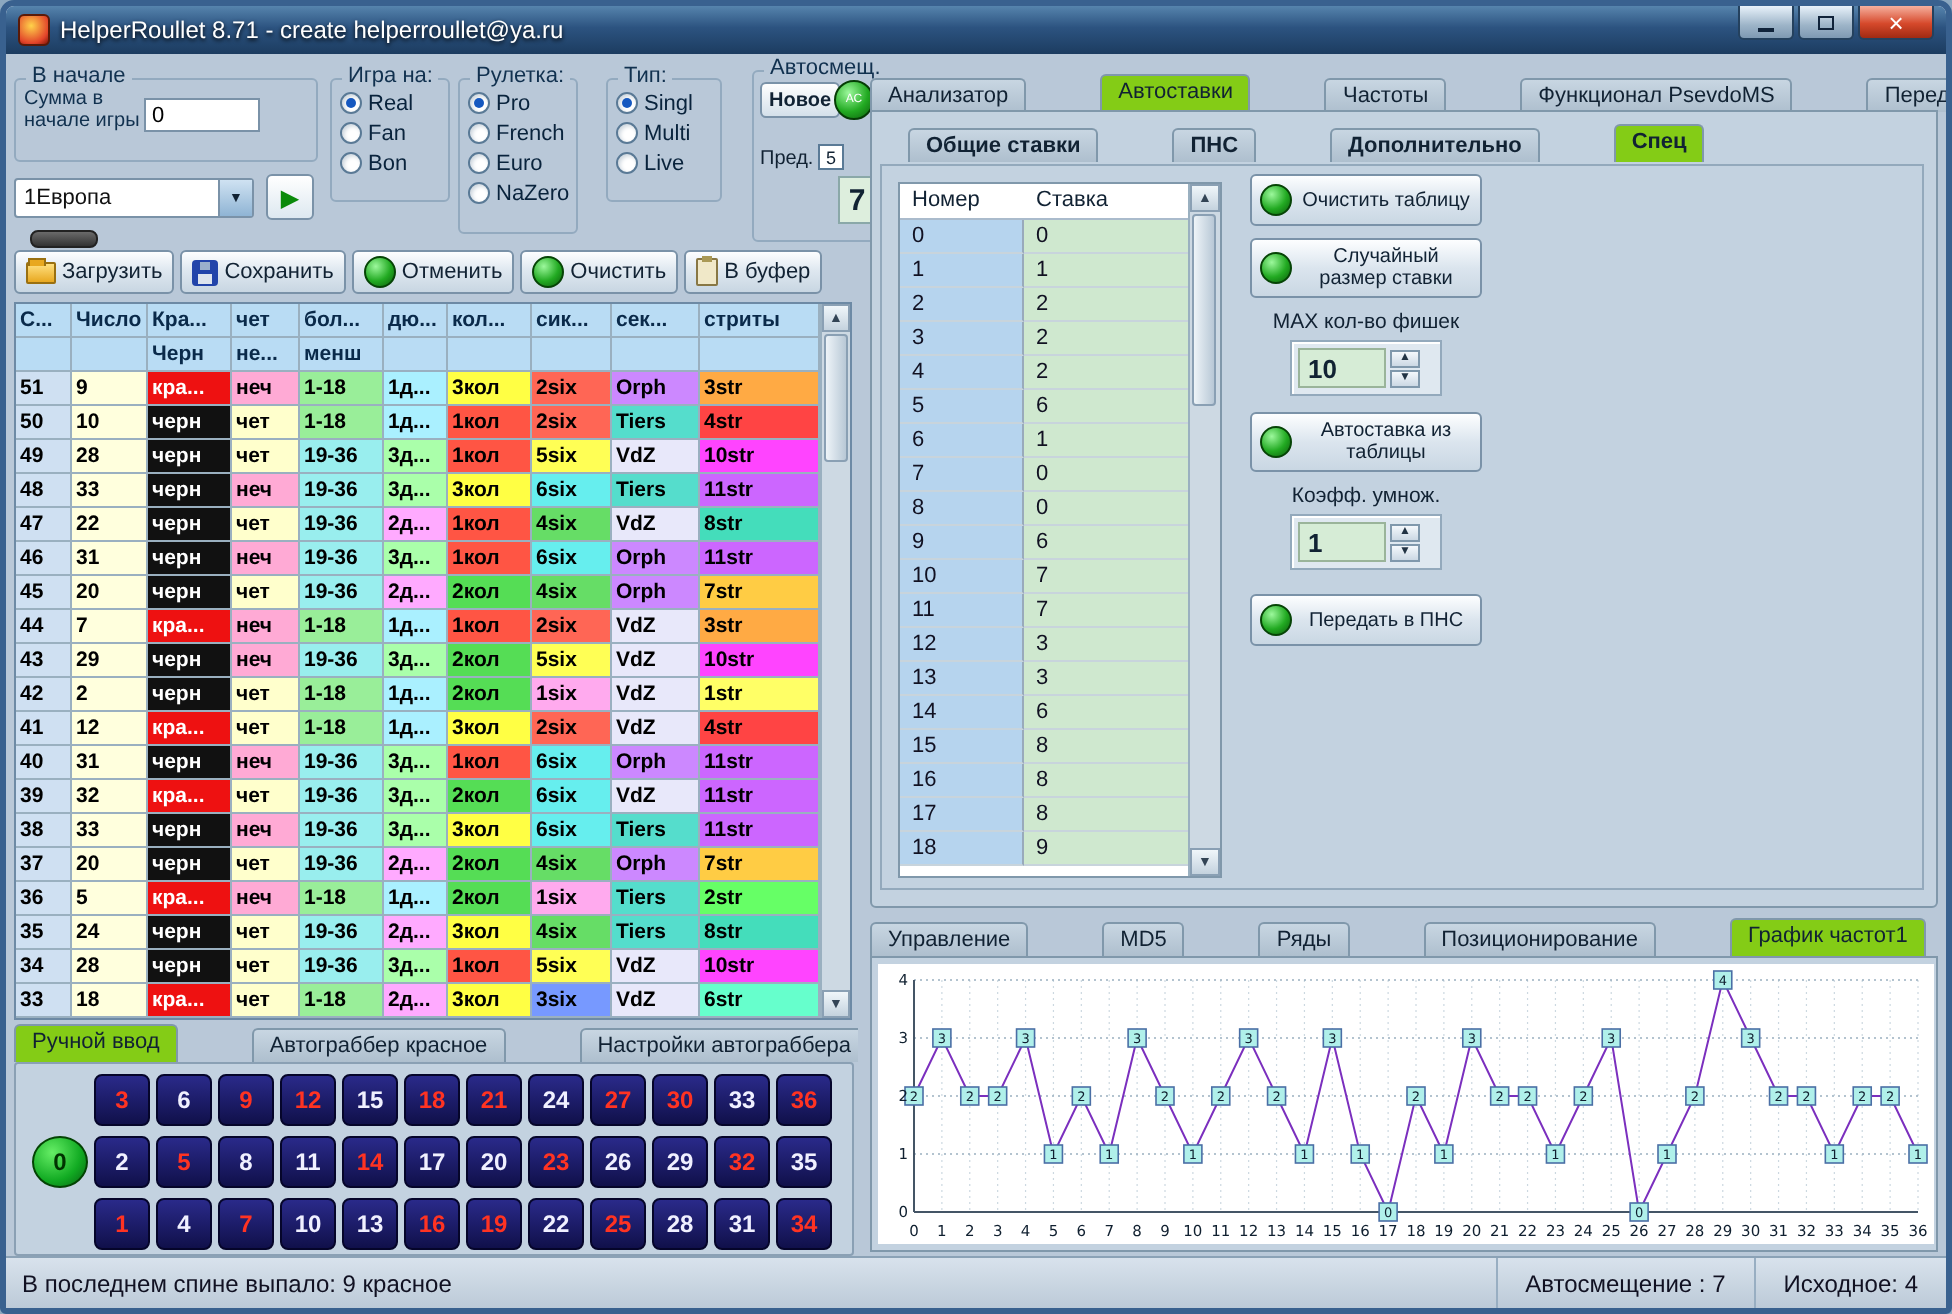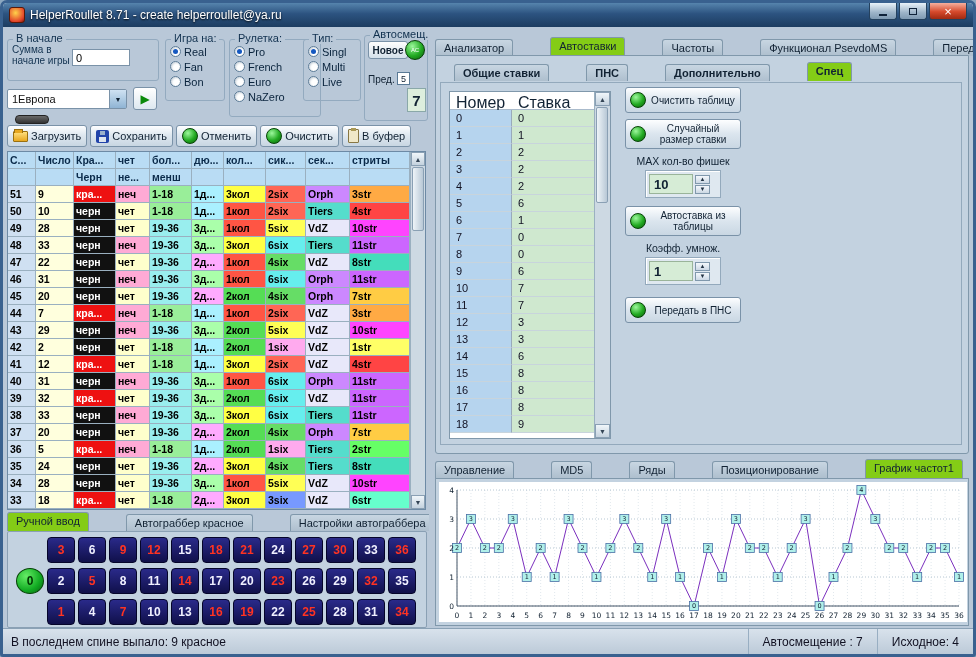--- a/index.html
+++ b/index.html
@@ -28,23 +28,23 @@
   .grp-start{left:0;top:10px;width:152px;height:42px;}
   .sum-label{position:absolute;left:4px;top:4px;width:58px;font-size:10px;line-height:11px;color:#11314f;}
   .sum-input{position:absolute;left:64px;top:9px;width:58px;height:17px;border:1px solid #7a92a8;font-size:11px;padding:0 3px;font-family:inherit;}
   .combo{position:absolute;left:0;top:60px;width:120px;height:20px;background:#fff;border:1px solid #7a92a8;border-radius:2px;display:flex;align-items:center;font-size:11px;}
   .combo-val{flex:1;padding-left:4px;color:#111;}
   .combo-arrow{width:17px;height:100%;background:linear-gradient(#cfe2f2,#8fb4d4);border-left:1px solid #7a92a8;font-size:7px;display:flex;align-items:center;justify-content:center;color:#123;}
   .play-btn{position:absolute;left:126px;top:58px;width:24px;height:23px;border:1px solid #7a92a8;border-radius:3px;
     background:linear-gradient(#ffffff,#dde8f0);display:flex;align-items:center;justify-content:center;color:#0a8a0a;font-size:12px;}
   .mini-btn{position:absolute;left:8px;top:86px;width:34px;height:9px;background:linear-gradient(#6a6a6a,#333);border-radius:4px;border:1px solid #222;}
   .grp-game{left:158px;top:10px;width:60px;height:62px;}
-  .grp-roul{left:222px;top:10px;width:92px;height:78px;}
+  .grp-roul{left:222px;top:10px;width:60px;height:78px;}
   .grp-type{left:296px;top:10px;width:58px;height:62px;}
-  .grp-as{left:357px;top:6px;width:64px;height:86px;}
+  .grp-as{left:369px;top:6px;width:64px;height:86px;}
   .radios{position:absolute;left:4px;top:4px;right:1px;}
   .radio{display:flex;align-items:center;gap:3px;height:15px;font-size:11px;}
   .rb{width:11px;height:11px;border-radius:50%;background:#fff;border:1px solid #5a7a96;box-shadow:inset 1px 1px 2px #ccd5dd;position:relative;flex:none;}
   .rb.on::after{content:"";position:absolute;left:2px;top:2px;width:5px;height:5px;border-radius:50%;background:#1558c0;}
   .rlabel{color:#09233c;white-space:nowrap;}
   .new-btn{position:absolute;left:3px;top:5px;width:40px;height:18px;border:1px solid #7a92a8;border-radius:3px;
     background:linear-gradient(#fefefe,#d4e0ea);font-size:10px;font-weight:bold;display:flex;align-items:center;justify-content:center;color:#123;}
   .as-icon{position:absolute;right:2px;top:4px;width:20px;height:20px;border-radius:50%;
     background:radial-gradient(circle at 35% 30%,#9cf89c,#22aa22 55%,#0b5c0b);border:1px solid #063d06;}
   .as-icon::after{content:"АС";position:absolute;left:0;right:0;top:6px;text-align:center;font-size:6px;color:#fff;}
@@ -94,21 +94,21 @@
   .blackn{color:#f0f0ff;}
   .zero{background:radial-gradient(circle at 35% 30%,#66ee66,#11aa22 60%,#066011);border-radius:50%;color:#003300;border:1px solid #044404;}
   
   .rightcol{position:absolute;left:430px;top:0;width:542px;height:601px;}
   #mainTabs{position:absolute;left:2px;top:8px;width:540px;height:21px;}
   .rpanel{position:absolute;left:2px;top:28px;width:534px;height:399px;border:1px solid #8098ab;background:#c3d2e0;border-radius:0 0 3px 3px;}
   #subTabs{position:absolute;left:18px;top:6px;font-weight:bold;}
   .subpanel{position:absolute;left:4px;top:26px;right:6px;bottom:8px;border:1px solid #93a9bc;background:#c3d2e0;}
   .spec-table{position:absolute;left:8px;top:8px;width:162px;height:348px;background:#fff;border:1px solid #8098ab;}
   .sp-head{display:flex;height:18px;border-bottom:1px solid #aabbcc;background:#fff;}
-  .sp-h{font-size:16px;padding:2px 0 0 6px;color:#123;}
+  .sp-h{font-size:11px;padding:2px 0 0 6px;color:#123;}
   .sp-h.n{width:62px;}
   .sp-h.v{width:84px;}
   #specRows{position:absolute;left:0;top:18px;width:146px;}
   .sprow{display:flex;height:17px;}
   .spc{font-size:11px;line-height:16px;padding-left:6px;border-bottom:1px solid #c8d4dc;color:#112;}
   .spc-num{width:62px;background:#b6d4ee;border-right:1px solid #99aabb;}
   .spc-val{width:84px;background:#cfe8cf;}
   .spec-vsb{position:absolute;right:0;top:0;width:16px;height:100%;background:#cdd9e3;border-left:1px solid #9ab0c0;}
   .spec-controls{position:absolute;left:184px;top:4px;width:116px;}
   .rbtn{display:flex;align-items:center;gap:4px;border:1px solid #7a92a8;border-radius:3px;

